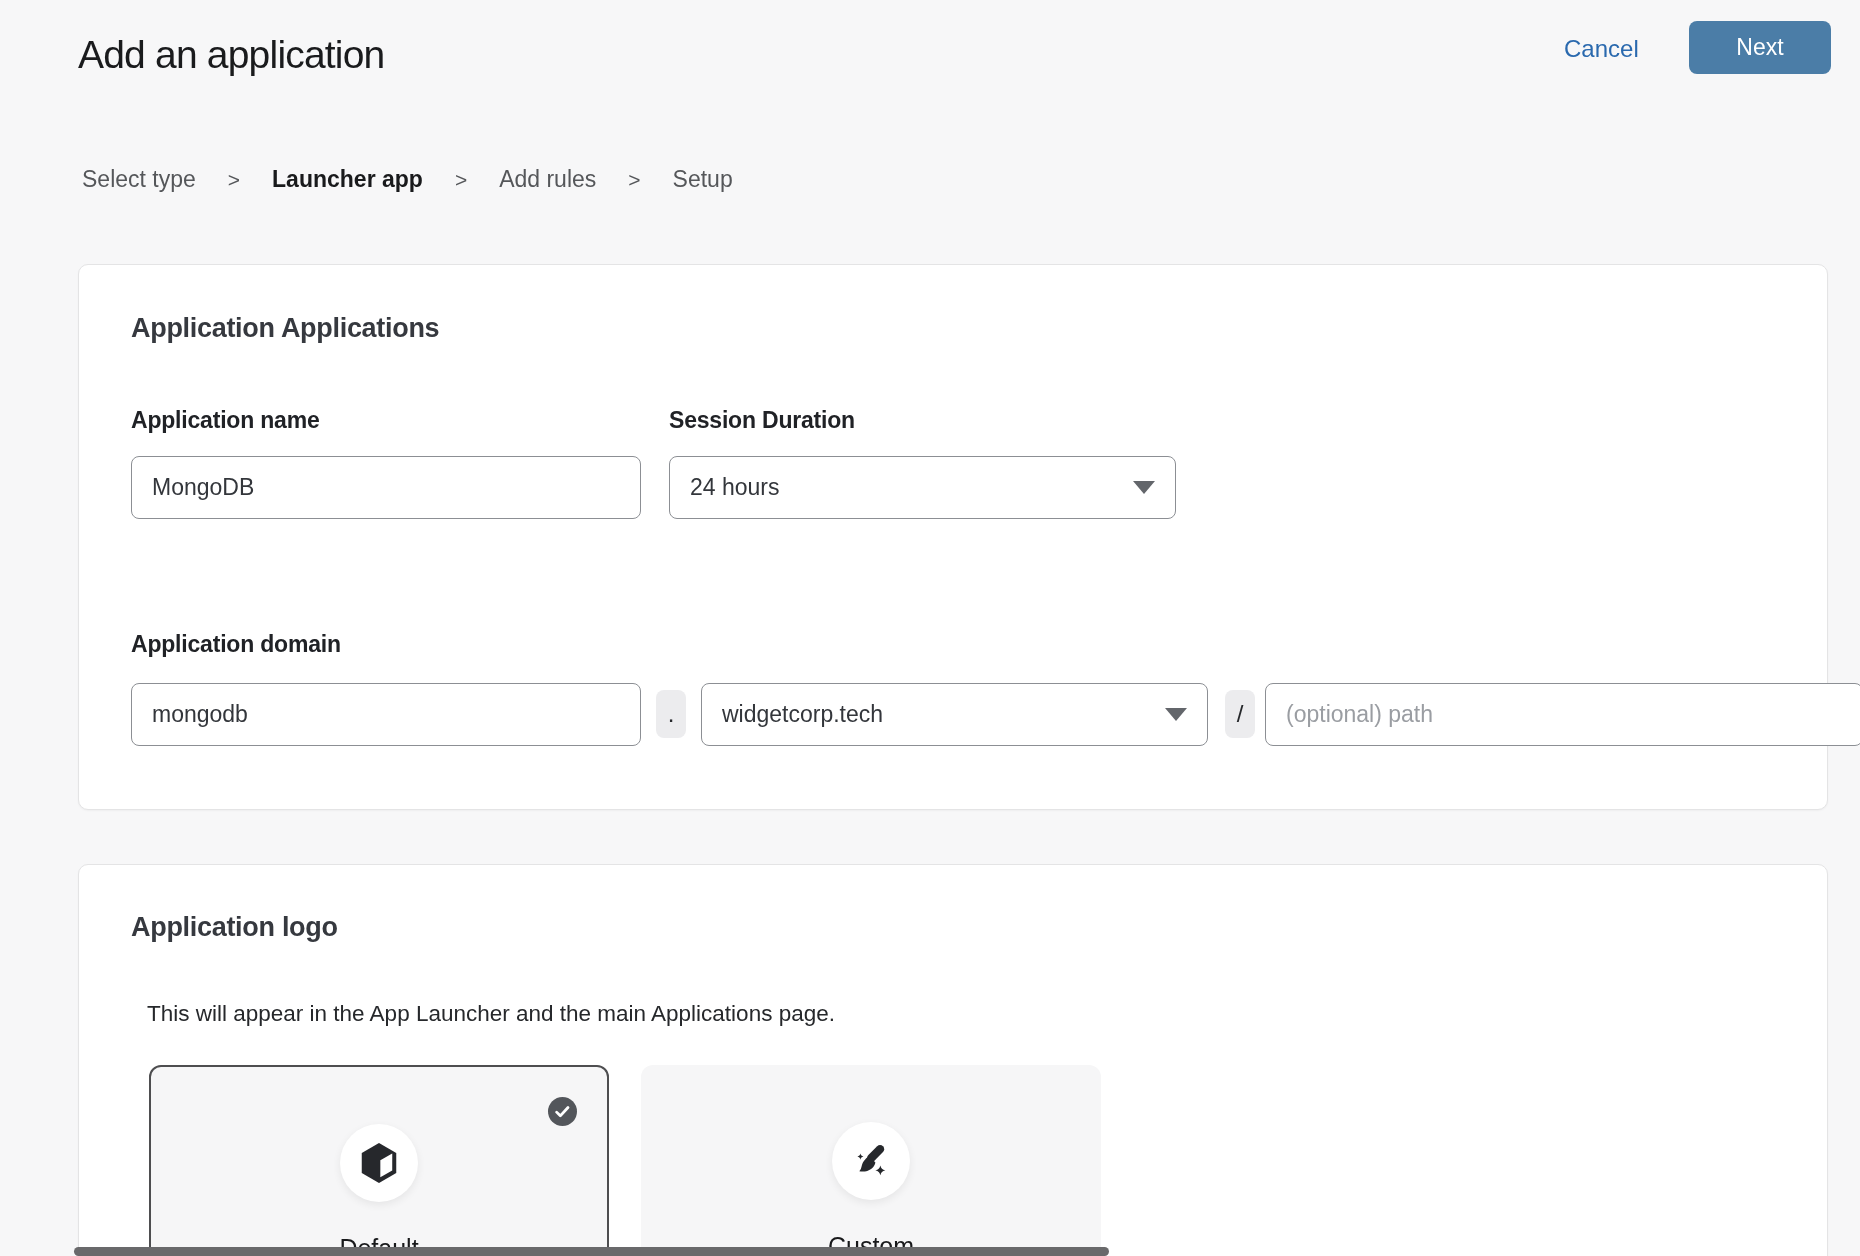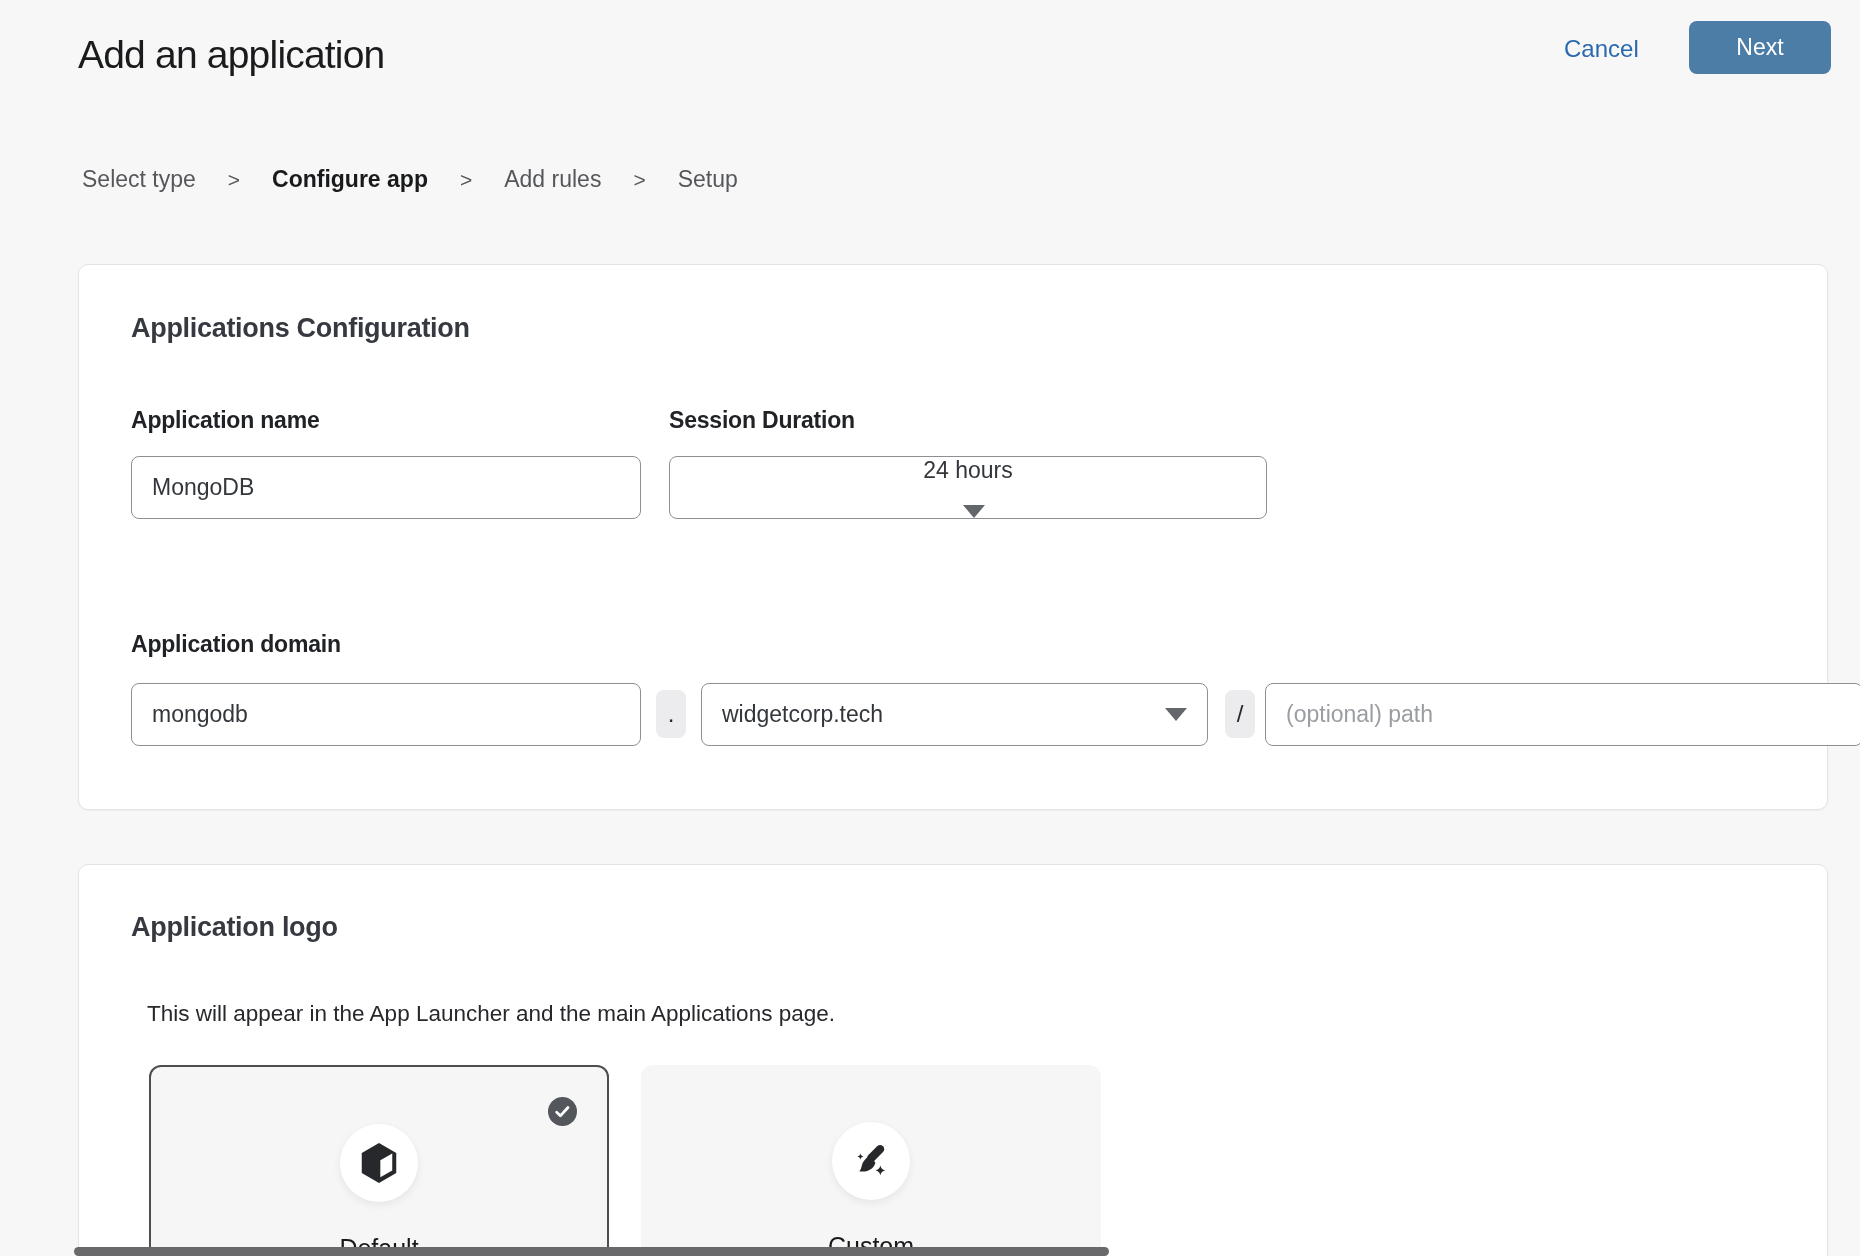--- a/index.html
+++ b/index.html
@@ -117,36 +117,36 @@
 <body>
 
 <div class="page-title">Add an application</div>
 
 <button class="cancel-button">Cancel</button>
 <button class="next-button">Next</button>
 
 <div class="breadcrumb">
   <span class="crumb">Select type</span>
   <span class="sep">&gt;</span>
-  <span class="crumb active">Configure app</span>
+  <span class="crumb active">Launcher app</span>
   <span class="sep">&gt;</span>
   <span class="crumb">Add rules</span>
   <span class="sep">&gt;</span>
   <span class="crumb">Setup</span>
 </div>
 
 <div class="card card-config">
-  <div class="card-title">Applications Configuration</div>
+  <div class="card-title">Application Applications</div>
 
   <div class="field-label" style="left:52px;top:142px;">Application name</div>
   <div class="field-label" style="left:590px;top:142px;">Session Duration</div>
 
   <input class="text-input" style="left: 52px; top: 191px; width: 510px;" value="MongoDB">
 
-  <div class="select-box" style="left:590px;top:191px;width:598px;flex-direction:column;">
+  <div class="select-box" style="left:590px;top:191px;width:507px;">
     <span>24 hours</span>
     <span class="select-caret"></span>
   </div>
 
   <div class="field-label" style="left:52px;top:366px;">Application domain</div>
 
   <input class="text-input" style="left: 52px; top: 418px; width: 510px;" value="mongodb">
 
   <div class="sep-badge" style="left:577px;">.</div>
 

